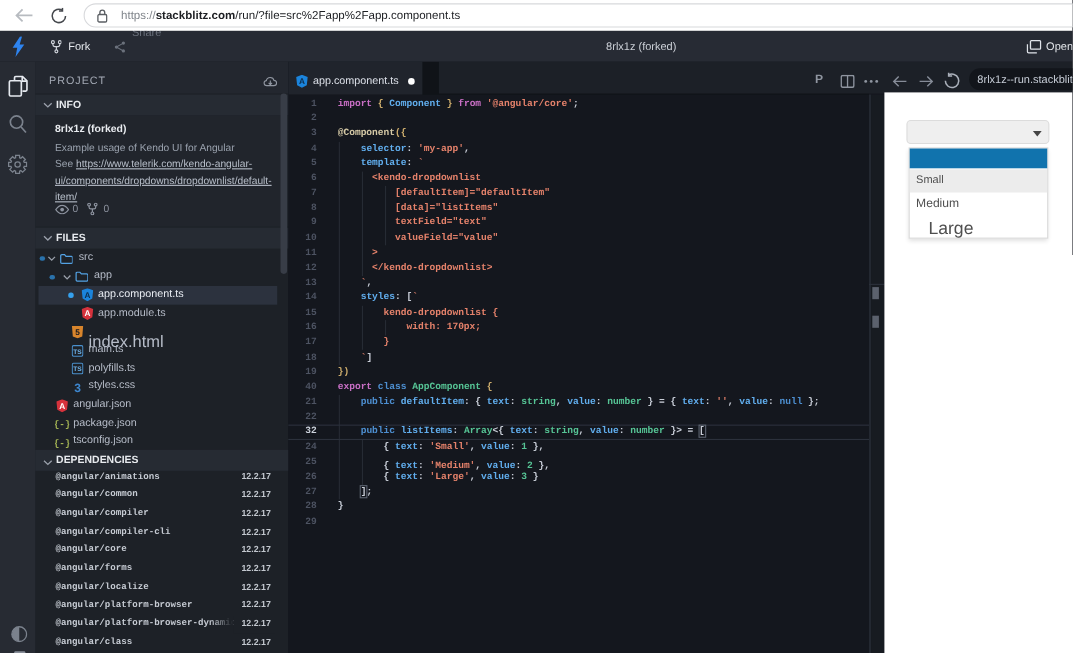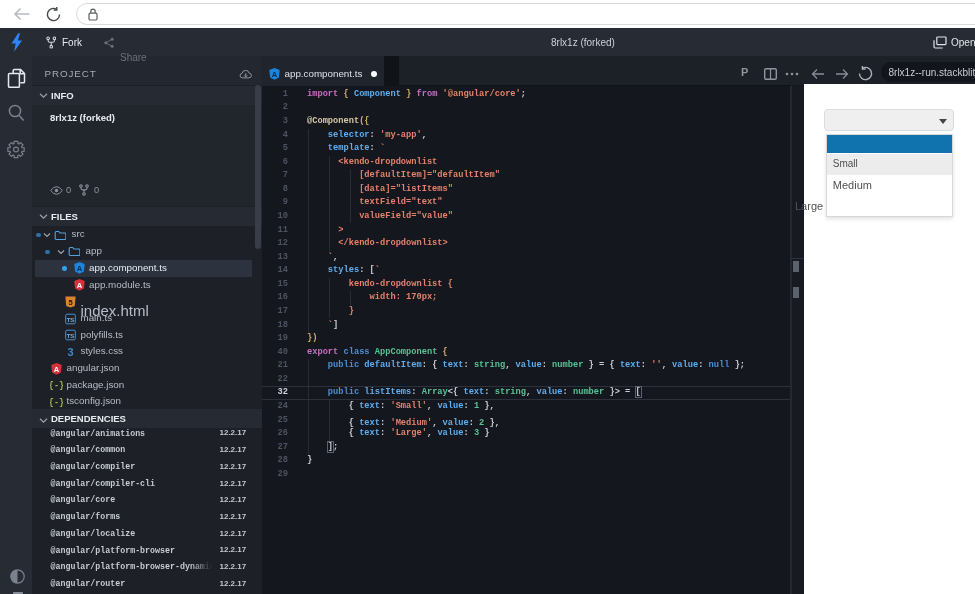--- a/index.html
+++ b/index.html
@@ -141,40 +141,41 @@
 <div class="abs" style="left:881px;top:62px;width:109px;height:19.5px;border-radius:10px;background:#12151b"></div>
 <div class="abs" style="left:888.5px;top:67px;font-size:10px;color:#c6ccd6;white-space:nowrap">8rlx1z--run.stackblitz.io</div>
 <div class="abs" style="left:804px;top:84px;width:171px;height:510px;background:#fff"></div>
 <div class="abs" style="left:824.4px;top:109.4px;width:129.6px;height:21.7px;background:#efefef;border:1px solid #dcdcdc;border-radius:4px"></div>
 <div class="abs" style="left:939px;top:119px;width:0;height:0;border-left:4.5px solid transparent;border-right:4.5px solid transparent;border-top:5px solid #454545"></div>
 <div class="abs" style="left:825.6px;top:133.9px;width:127.4px;height:83.3px;background:#fff;border:1px solid #d8d8d8;box-shadow:0 2px 4px rgba(0,0,0,0.12)"></div>
 <div class="abs" style="left:826.6px;top:134.9px;width:125.4px;height:18.5px;background:#1173ad"></div>
 <div class="abs" style="left:826.6px;top:153.9px;width:125.4px;height:20.8px;background:#ececec"></div>
 <div class="abs" style="left:832.8px;top:157.8px;font-size:10px;color:#4f4f4f">Small</div>
 <div class="abs" style="left:832.8px;top:178.6px;font-size:11px;color:#4f4f4f">Medium</div>
-<div class="abs" style="left:795px;top:199.5px;font-size:11px;color:#4f4f4f">Large</div>
+<div class="abs" style="left:844px;top:199.5px;font-size:16px;color:#4f4f4f">Large</div>
 
 <div class="abs" style="left:0;top:56px;width:262px;height:538px;background:#1d2127"></div>
 <div class="abs" style="left:32px;top:56px;width:230px;height:29px;background:#23272f"></div>
 <div class="abs" style="left:44.5px;top:68px;font-size:9.8px;letter-spacing:0.9px;color:#a5abb6">PROJECT</div>
 <div class="abs" style="left:239px;top:68.5px">
       <svg width="13.5" height="10" viewBox="0 0 15 11">
         <path d="M4 9.8 q-2.8 0-2.8-2.6 q0-2.3 2.3-2.5 q0.5-3.2 3.9-3.2 q3.2 0 3.8 3 q2.6 0.2 2.6 2.6 q0 2.7-2.8 2.7 z" fill="none" stroke="#9096a1" stroke-width="1.1"></path>
         <path d="M7.5 4.5 v4 M5.8 7 l1.7 1.8 L9.2 7" fill="none" stroke="#9096a1" stroke-width="1.1"></path>
       </svg>
     </div>
 <div class="sh" style="top:85.5px"></div>
 <div class="abs" style="left:39px;top:91px">
       <svg width="9" height="9" viewBox="0 0 9 9">
         <polyline points="1,2.8 4.5,6.2 8,2.8" fill="none" stroke="#9aa0ab" stroke-width="1.2"></polyline>
       </svg>
     </div>
 <div class="sht" style="top:90px">INFO</div>
 <div class="abs" style="left:32px;top:104.5px;width:230px;height:101px;background:#21252c"></div>
 <div class="abs" style="left:50px;top:112px;font-size:9.5px;font-weight:bold;color:#e9ecf0">8rlx1z (forked)</div>
+<div class="abs" style="left:50px;top:127px;width:200px;font-size:9.3px;line-height:15px;color:#99a1ad">Example usage of Kendo UI for Angular<br>See <span style="text-decoration:underline;color:#b8bfca">https://www.telerik.com/kendo-angular-<br>ui/components/dropdowns/dropdownlist/default-<br>item/</span></div>
 <div class="abs" style="left:50px;top:185.5px">
       <svg width="13" height="9" viewBox="0 0 13 9">
         <path d="M0.7 4.5 Q3.5 0.7 6.5 0.7 T12.3 4.5 Q9.5 8.3 6.5 8.3 T0.7 4.5 Z" fill="none" stroke="#8d939f" stroke-width="1"></path>
         <circle cx="6.5" cy="4.5" r="1.7" fill="#8d939f"></circle>
       </svg>
     </div>
 <div class="abs" style="left:66px;top:184.5px;font-size:9.3px;color:#8d939f">0</div>
 <div class="abs" style="left:79px;top:184px">
       <svg width="10" height="12" viewBox="0 0 12 14">
         <g fill="none" stroke="#8d939f" stroke-width="1.3">
@@ -300,21 +301,21 @@
     <div class="depv" style="top:511.9px">12.2.17</div>
     <div class="dep" style="top:528.8px">@angular/localize</div>
     <div class="depv" style="top:528.6px">12.2.17</div>
     <div class="dep" style="top:545.5px">@angular/platform-browser</div>
     <div class="depv" style="top:545.3px">12.2.17</div>
     <div class="dep" style="top:562.2px">@angular/platform-browser-dynamic</div>
     <div class="depv" style="top:562.0px">12.2.17</div>
     <div style="position:absolute;left:190px;top:560.3px;width:22px;height:16px;background:linear-gradient(90deg,rgba(29,33,39,0),#1d2127)"></div>
     <div style="position:absolute;left:212px;top:560.3px;width:38px;height:16px;background:#1d2127"></div>
     <div class="depv" style="top:562.0px">12.2.17</div>
-    <div class="dep" style="top:578.9px">@angular/router</div>
+    <div class="dep" style="top:578.9px">@angular/class</div>
     <div class="depv" style="top:578.7px">12.2.17</div>
 <div class="abs" style="left:255px;top:85px;width:6px;height:164px;background:#383d47;border-radius:3px"></div>
 
 <div class="abs" style="left:0;top:56px;width:32px;height:538px;background:#272b33"></div>
 <div class="abs" style="left:7px;top:68px">
       <svg width="19" height="21" viewBox="0 0 19 21">
         <g fill="none" stroke="#e6eaf0" stroke-width="1.5">
           <path d="M6.2 5.4 V2.6 q0-1.1 1.1-1.1 h6.2 l4 4 v8.2 q0 1.1-1.1 1.1 h-3"></path>
           <path d="M13.2 1.7 v4 h4.2"></path>
           <rect x="1.5" y="5.4" width="10.9" height="13.9" rx="1.1"></rect>
@@ -363,21 +364,21 @@
 <div class="abs" style="left:104px;top:37px">
       <svg width="10" height="11.5" viewBox="0 0 12 13">
         <g fill="#6b717c">
           <circle cx="9.8" cy="2.2" r="1.8"></circle>
           <circle cx="2.2" cy="6.5" r="1.8"></circle>
           <circle cx="9.8" cy="10.8" r="1.8"></circle>
           <path d="M2.2 6.5 L9.8 2.2 M2.2 6.5 L9.8 10.8" stroke="#6b717c" stroke-width="1.1"></path>
         </g>
       </svg>
     </div>
-<div class="abs" style="left:120px;top:52px;font-size:10px;color:#6b717c">Share</div>
+<div class="abs" style="left:120px;top:25px;font-size:10px;color:#6b717c">Share</div>
 <div class="abs" style="left:551px;top:36.5px;font-size:10px;color:#ccd0d7">8rlx1z (forked)</div>
 <div class="abs" style="left:933px;top:36px">
       <svg width="14" height="13" viewBox="0 0 14 13">
         <g fill="none" stroke="#dfe3e9" stroke-width="1.2">
           <rect x="3.8" y="1" width="9.2" height="7.6" rx="0.8"></rect>
           <path d="M1 4.2 v6.6 q0 1.2 1.2 1.2 h7.4"></path>
         </g>
       </svg>
     </div>
 <div class="abs" style="left:951px;top:36.5px;font-size:10px;color:#e3e6ea">Open</div>
@@ -394,13 +395,14 @@
         <path d="M11.5 0 v3.2 h-3.4" fill="none" stroke="#45484d" stroke-width="1.5"></path>
       </svg>
     </div>
 <div class="abs" style="left:76px;top:2.5px;width:920px;height:22px;border:1px solid #d8d9dc;border-radius:11.5px;background:#fff"></div>
 <div class="abs" style="left:88px;top:7.5px">
       <svg width="10" height="13" viewBox="0 0 10 13">
         <rect x="1" y="5.2" width="8" height="6.8" rx="1.2" fill="none" stroke="#5a5e63" stroke-width="1.2"></rect>
         <path d="M2.8 5 V3.4 a2.2 2.2 0 0 1 4.4 0 V5" fill="none" stroke="#5a5e63" stroke-width="1.2"></path>
       </svg>
     </div>
+<div class="abs" style="left:110px;top:8px;font-size:10.5px;color:#1d1f23"><span style="color:#80858b">https://</span><b>stackblitz.com</b>/run/?file=src%2Fapp%2Fapp.component.ts</div>
 
 </div>
 </body></html>

